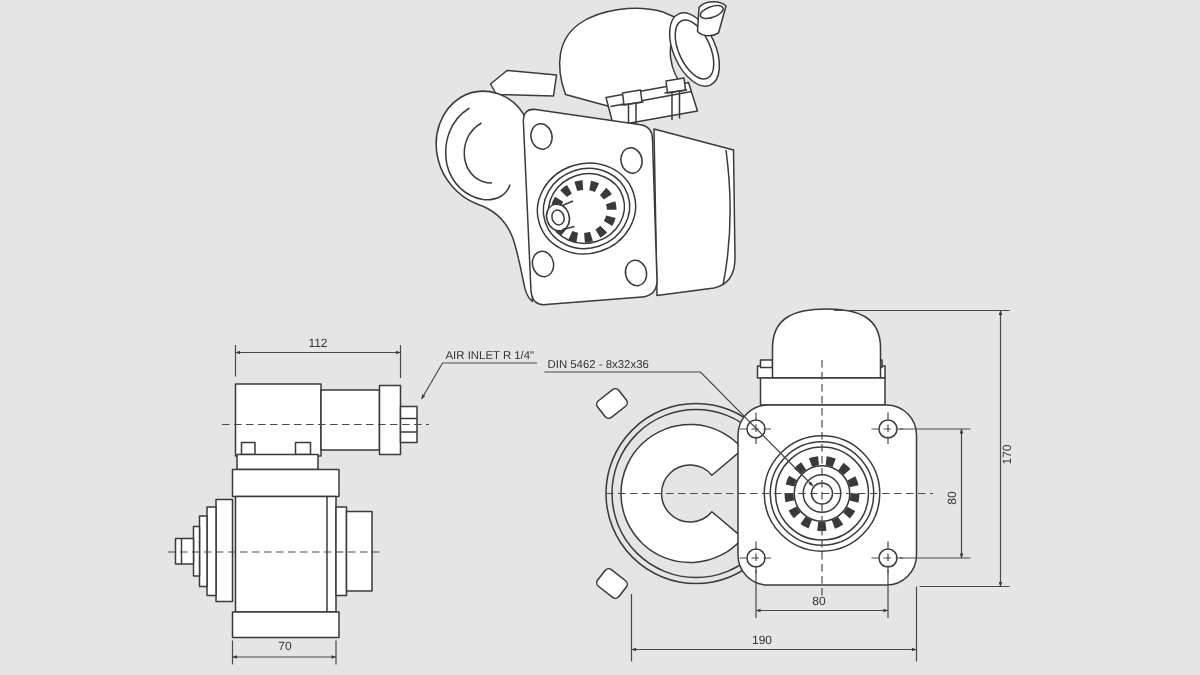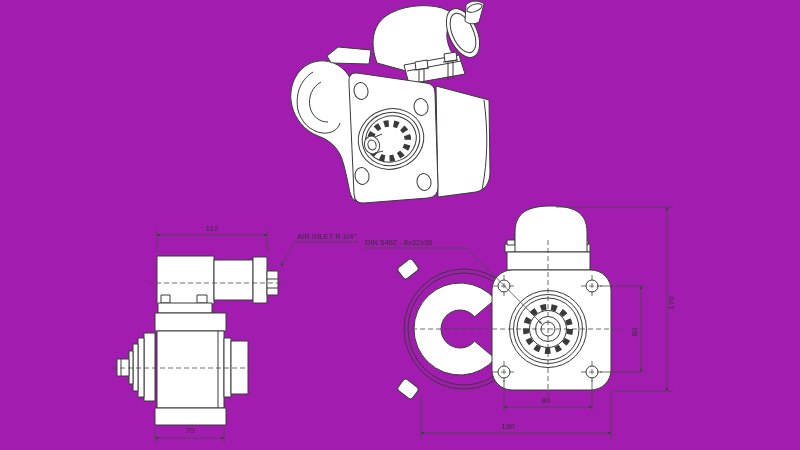--- a/index.html
+++ b/index.html
@@ -1,16 +1,16 @@
 <!DOCTYPE html>
 <html><head>
 <meta charset="utf-8">
 <style>
   html,body{margin:0;padding:0;background:#ffffff;}
-  .canvas{position:relative;width:800px;height:450px;background:#a21caf;overflow:hidden;
+  .canvas{position:relative;width:800px;height:450px;background:#e5e5e5;overflow:hidden;
           font-family:"Liberation Sans", sans-serif;}
   svg{display:block}
   .part{fill:#ffffff;stroke:#3a3a3a;stroke-width:1;stroke-linejoin:round;}
   .partline{fill:none;stroke:#3a3a3a;stroke-width:1;stroke-linejoin:round;}
   .dim{fill:none;stroke:#4a4a4a;stroke-width:.8;}
   .cl{fill:none;stroke:#4a4a4a;stroke-width:.8;stroke-dasharray:5 3;}
   .teeth{fill:none;stroke:#3a3a3a;}
   text{fill:#333333;font-size:8px;font-family:"Liberation Sans", sans-serif;}
   .dimtxt{font-size:8px;}
   .lbltxt{font-size:7.6px;}

